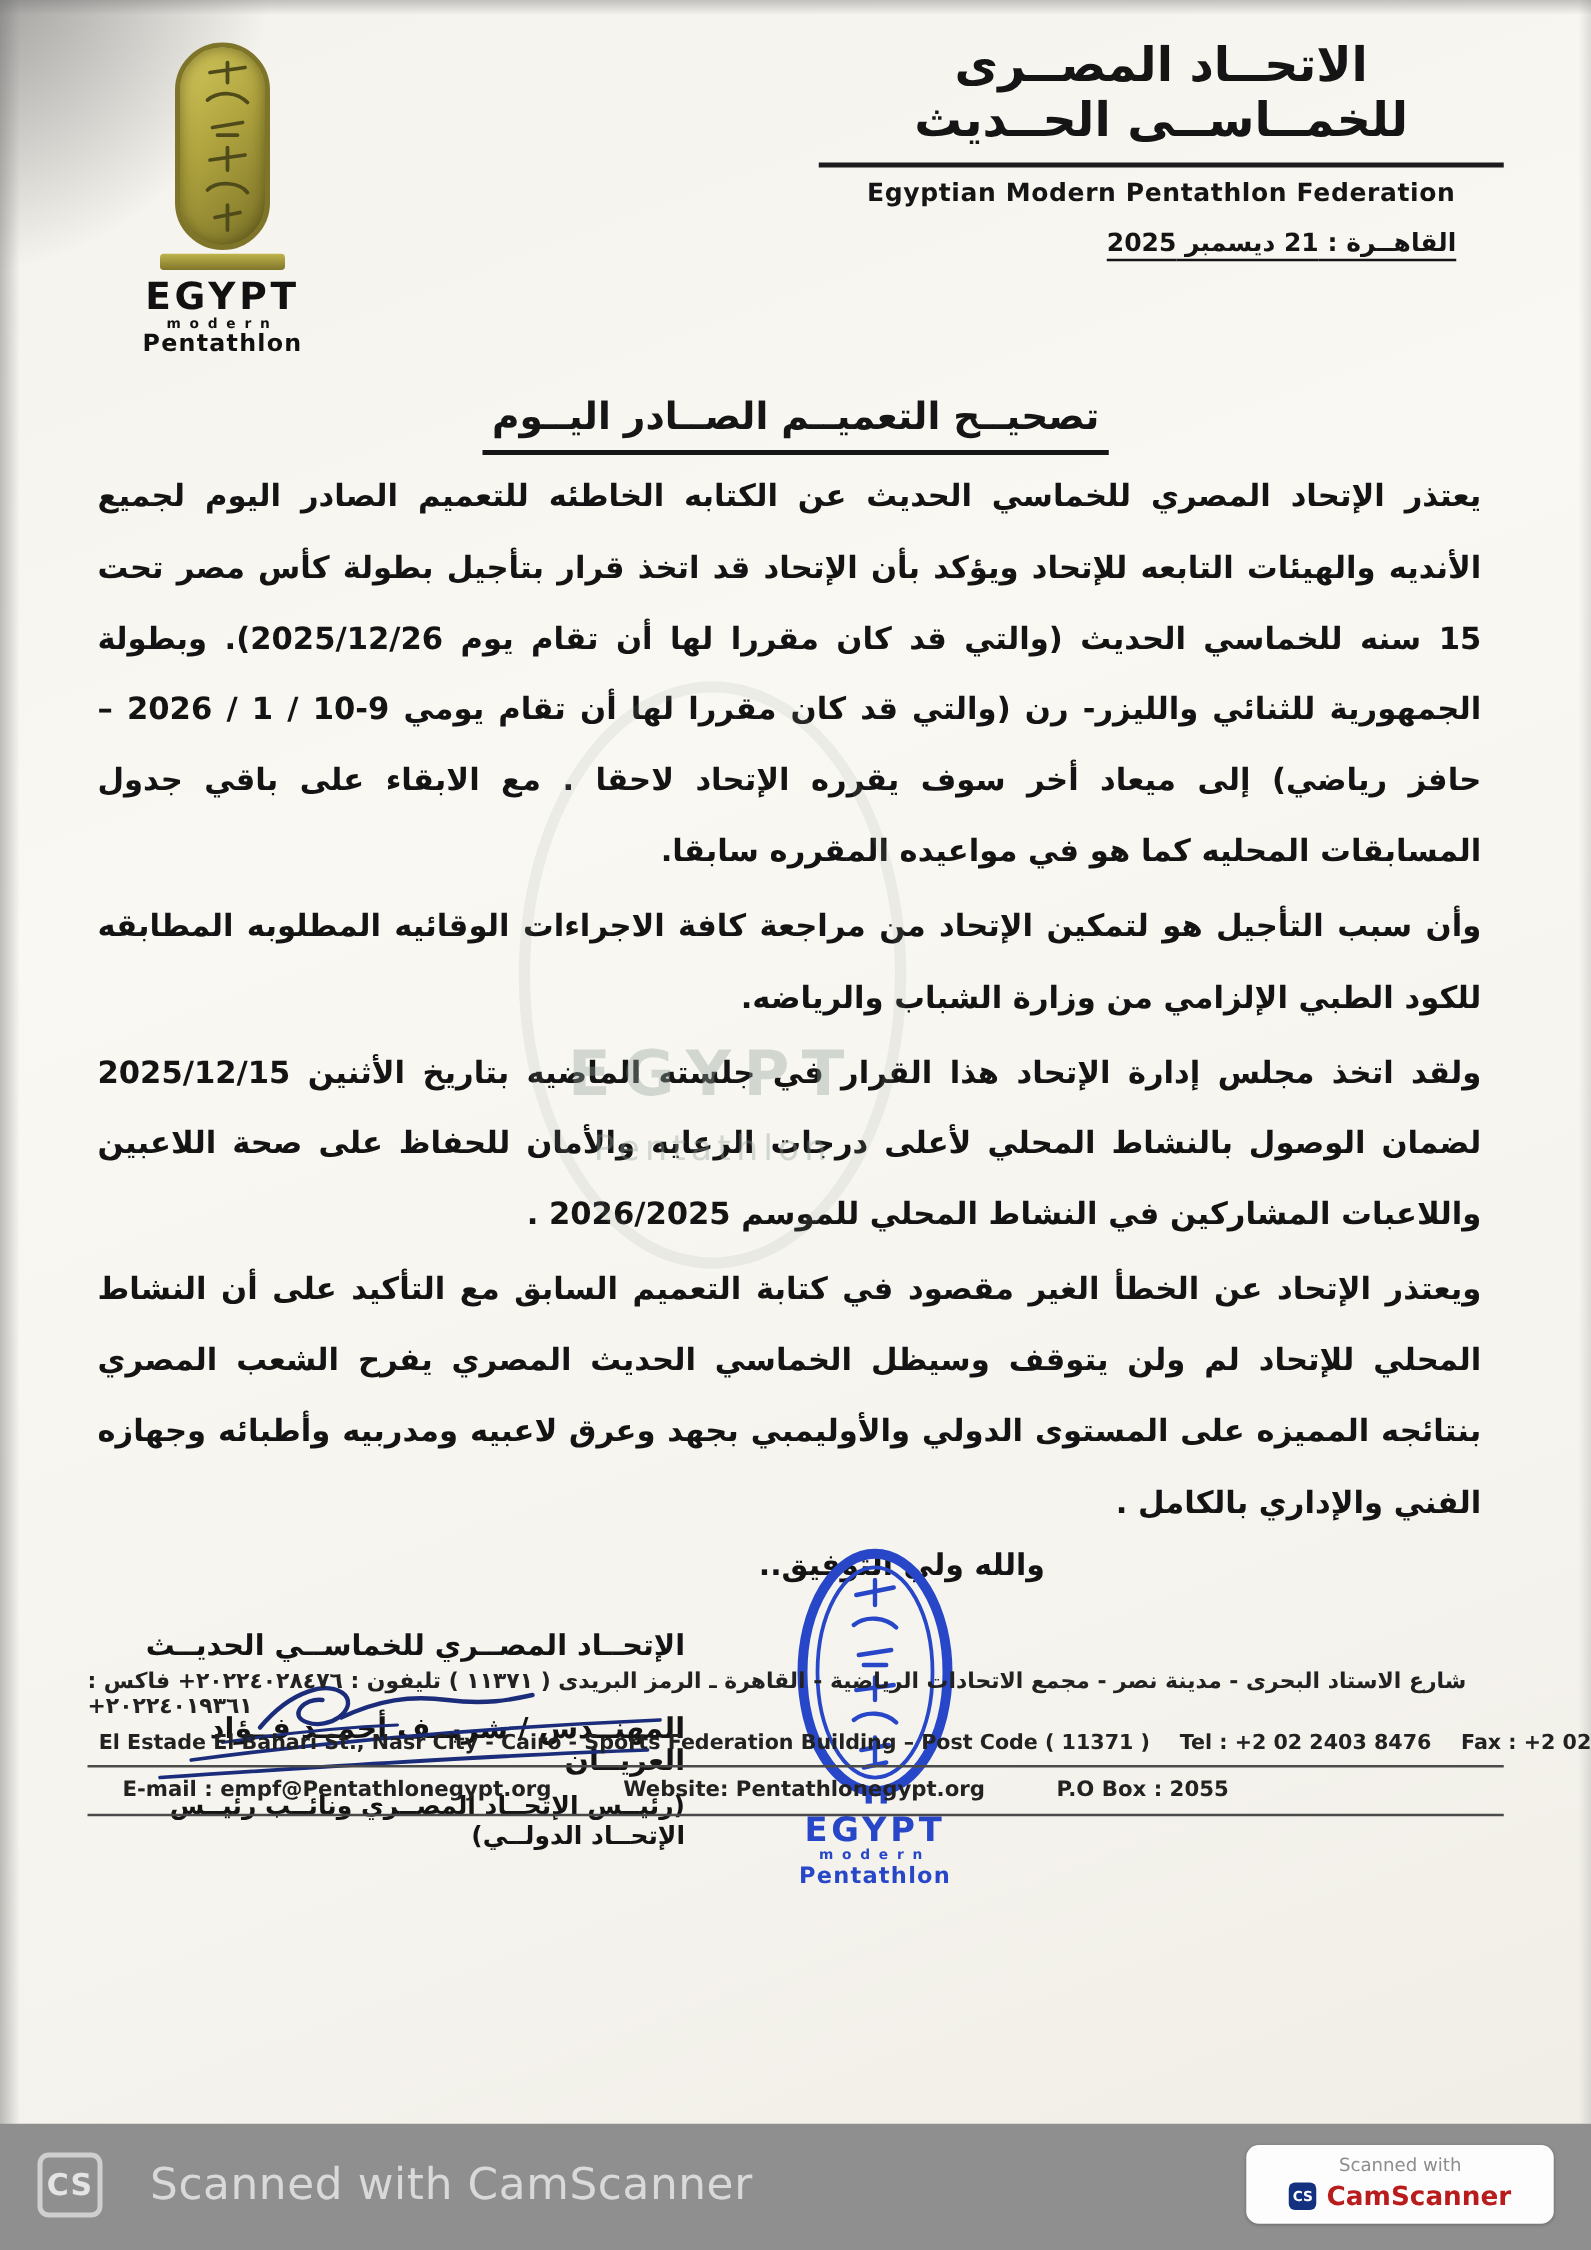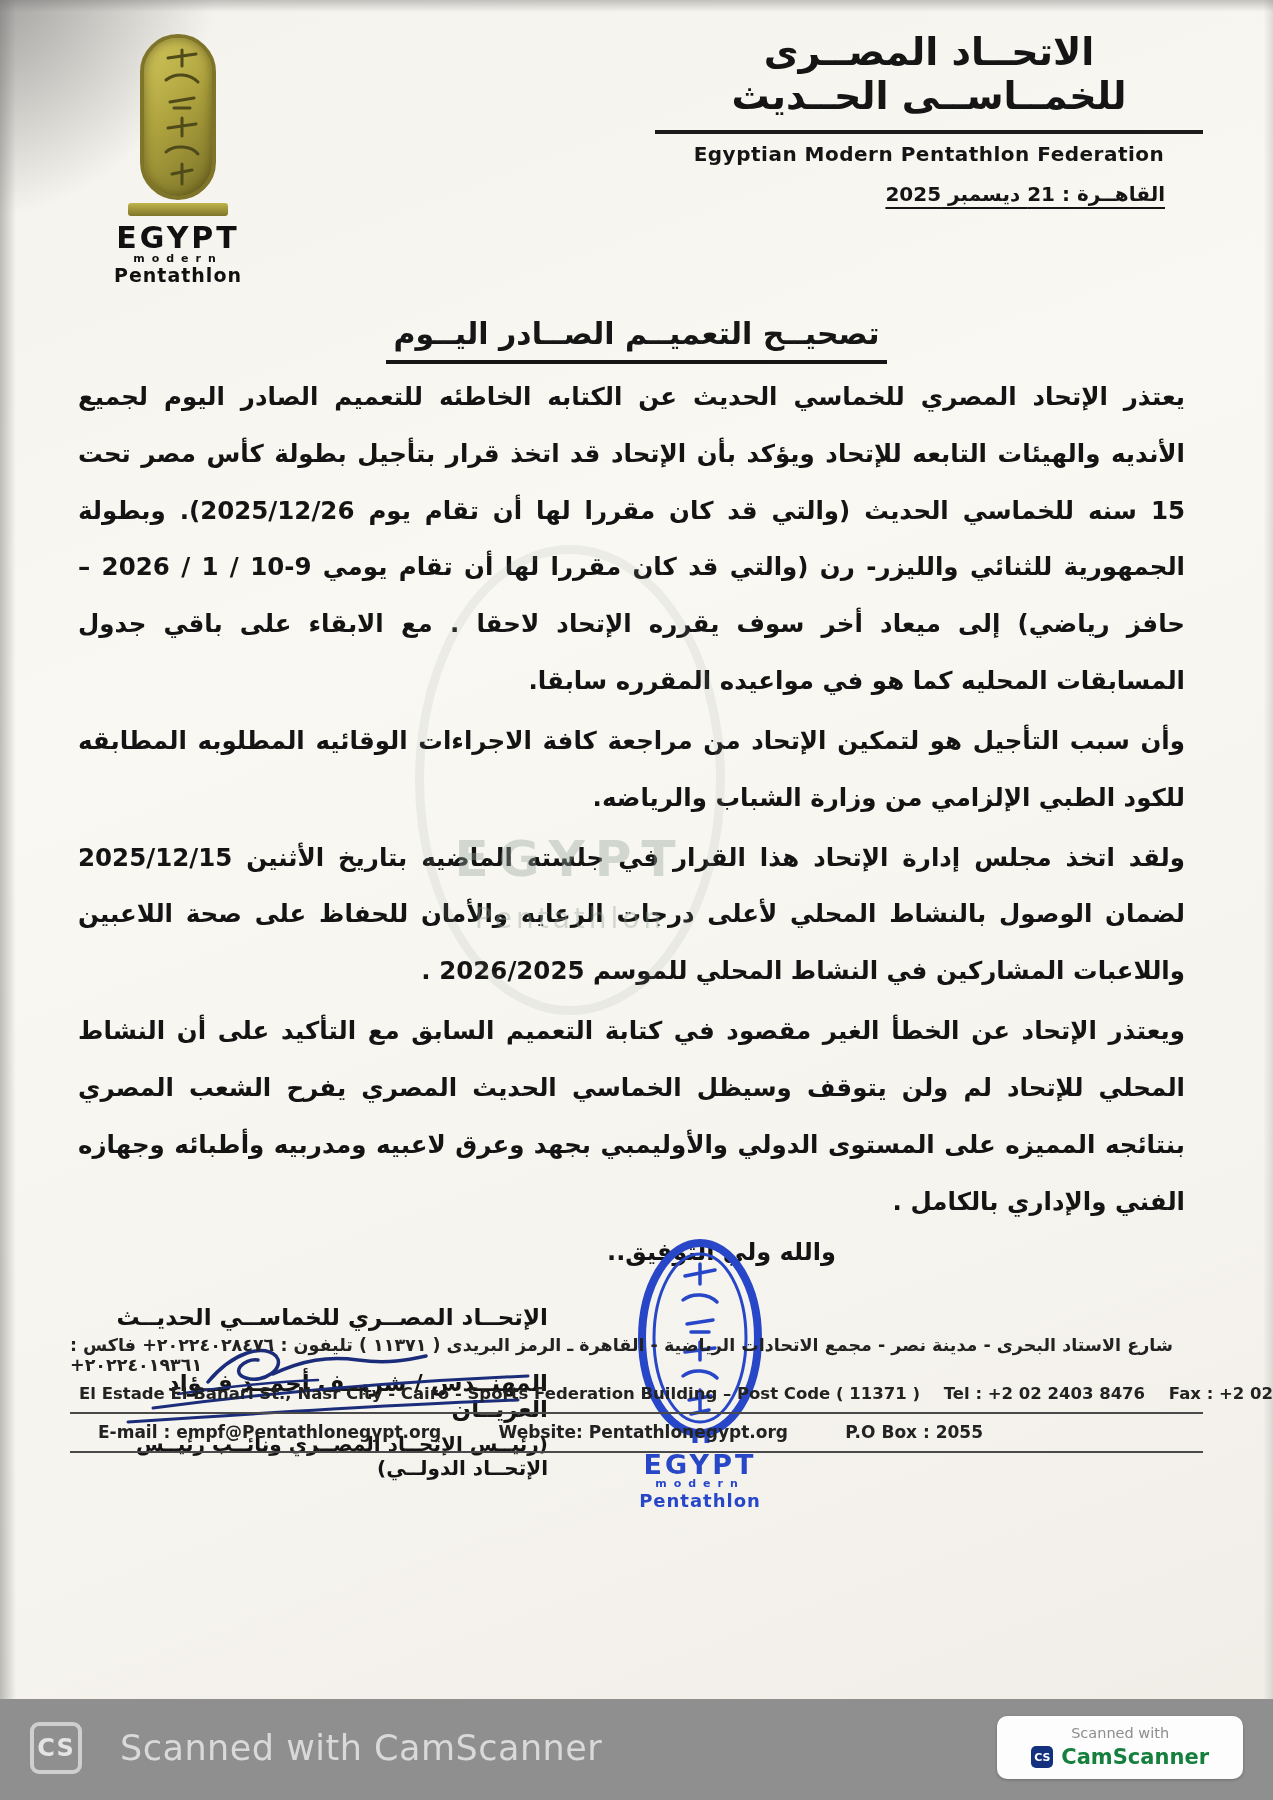--- a/index.html
+++ b/index.html
@@ -107,21 +107,21 @@
   .cs-badge {
     margin-left:auto; background:#fdfdfd; border-radius:10px;
     padding:9px 34px 10px; text-align:center; box-shadow:0 1px 3px rgba(0,0,0,.25);
   }
   .cs-badge-top { color:#8d8d8d; font-size:14.5px; }
   .cs-badge-bottom { display:flex; align-items:center; justify-content:center; gap:8px; margin-top:4px; }
   .cs-badge-cs {
     width:22px; height:22px; background:#14317f; border-radius:5px; color:#fff;
     font-size:11px; font-weight:bold; display:flex; align-items:center; justify-content:center;
   }
-  .cs-badge-brand { color:#15803d; font-weight:bold; font-size:21px; }
+  .cs-badge-brand { color:#b91c1c; font-weight:bold; font-size:21px; }
 </style>
 </head>
 <body>
 
 <div class="scan">
   <div class="paper">
 
     <div class="watermark wm-oval"></div>
     <div class="watermark wm-text">
       <div class="wm-egypt">EGYPT</div>

